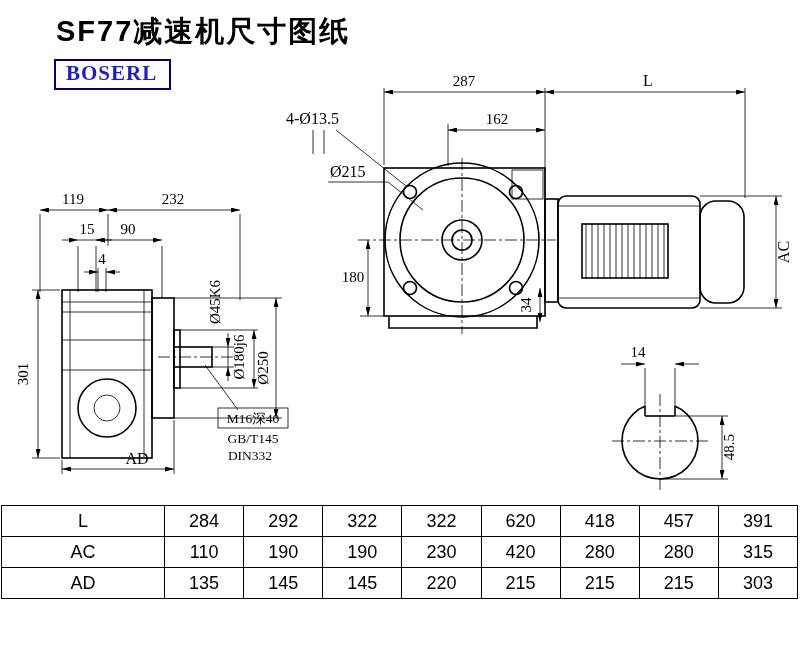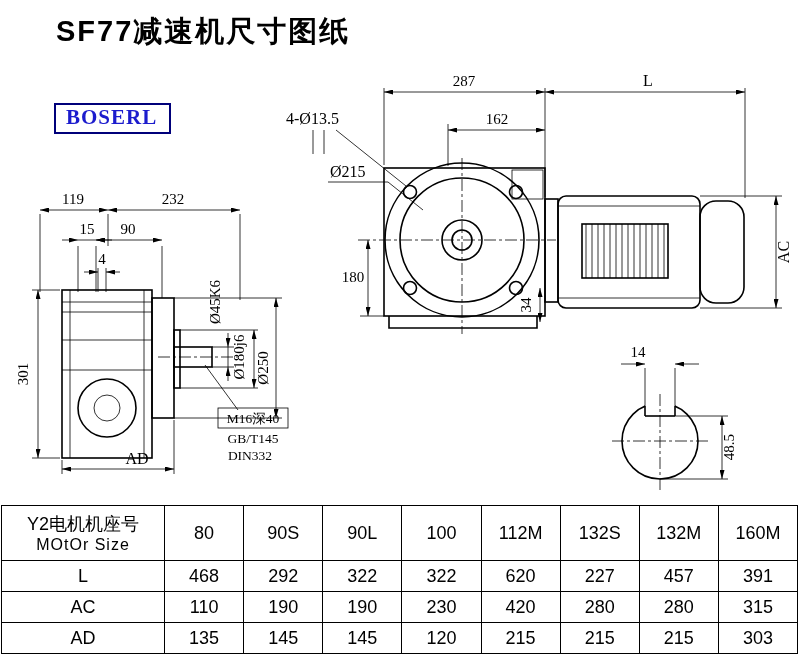--- a/index.html
+++ b/index.html
@@ -1,19 +1,19 @@
 <!DOCTYPE html>
 <html><head>
 <meta charset="utf-8">
 <style>
   * { margin:0; padding:0; box-sizing:border-box; }
   html,body { width:800px; height:654px; background:#ffffff; font-family:"Liberation Sans",sans-serif; position:relative; overflow:hidden; color:#000; }
   .title { position:absolute; left:56px; top:12px; font-size:29px; font-weight:bold; letter-spacing:2px; }
   .logo { position:absolute; left:54px; top:59px; border:2px solid #00007a; color:#1c1ccd; background:#fff;
-          font-family:"Liberation Serif",serif; font-weight:bold; font-size:21px; letter-spacing:1px; padding:0 12px 2px 10px;margin-top:44px; }
+          font-family:"Liberation Serif",serif; font-weight:bold; font-size:21px; letter-spacing:1px; padding:0 12px 2px 10px; }
   svg.draw { position:absolute; left:0; top:0; }
   
   .k { fill:none; stroke:#000; stroke-width:1.6; }
   .t { fill:none; stroke:#000; stroke-width:0.8; }
   .c { fill:none; stroke:#000; stroke-width:0.8; stroke-dasharray:12 3 3 3; }
   .d  { fill:none; stroke:#000; stroke-width:0.8; marker-start:url(#arr); marker-end:url(#arr); }
   .da { fill:none; stroke:#000; stroke-width:0.8; marker-end:url(#arr); }
   .w { fill:#fff; stroke:none; }
   .tx  { font-family:"Liberation Serif",serif; font-size:15px; fill:#000; }
   .txb { font-family:"Liberation Serif",serif; font-size:16px; fill:#000; }
@@ -213,61 +213,47 @@
     <col>
       <col>
       <col>
       <col>
       <col>
       <col>
       <col>
       <col>
   </colgroup>
   <tbody>
-    <tr class="hdr">
-      <th class="hc">
-        <div>Y2电机机座号</div>
-        <div>MOtOr Size</div>
-      </th>
-      <th class="size">80</th>
-      <th class="size">90S</th>
-      <th class="size">90L</th>
-      <th class="size">100</th>
-      <th class="size">112M</th>
-      <th class="size">132S</th>
-      <th class="size">132M</th>
-      <th class="size">160M</th>
-    </tr>
     <tr>
       <td>L</td>
-      <td>468</td>
+      <td>284</td>
       <td>292</td>
       <td>322</td>
       <td>322</td>
       <td>620</td>
-      <td>227</td>
+      <td>418</td>
       <td>457</td>
       <td>391</td>
     </tr>
     <tr>
       <td>AC</td>
       <td>110</td>
       <td>190</td>
       <td>190</td>
       <td>230</td>
       <td>420</td>
       <td>280</td>
       <td>280</td>
       <td>315</td>
     </tr>
     <tr>
       <td>AD</td>
       <td>135</td>
       <td>145</td>
       <td>145</td>
-      <td>120</td>
+      <td>220</td>
       <td>215</td>
       <td>215</td>
       <td>215</td>
       <td>303</td>
     </tr>
   </tbody>
 </table>
 
 </body></html>

